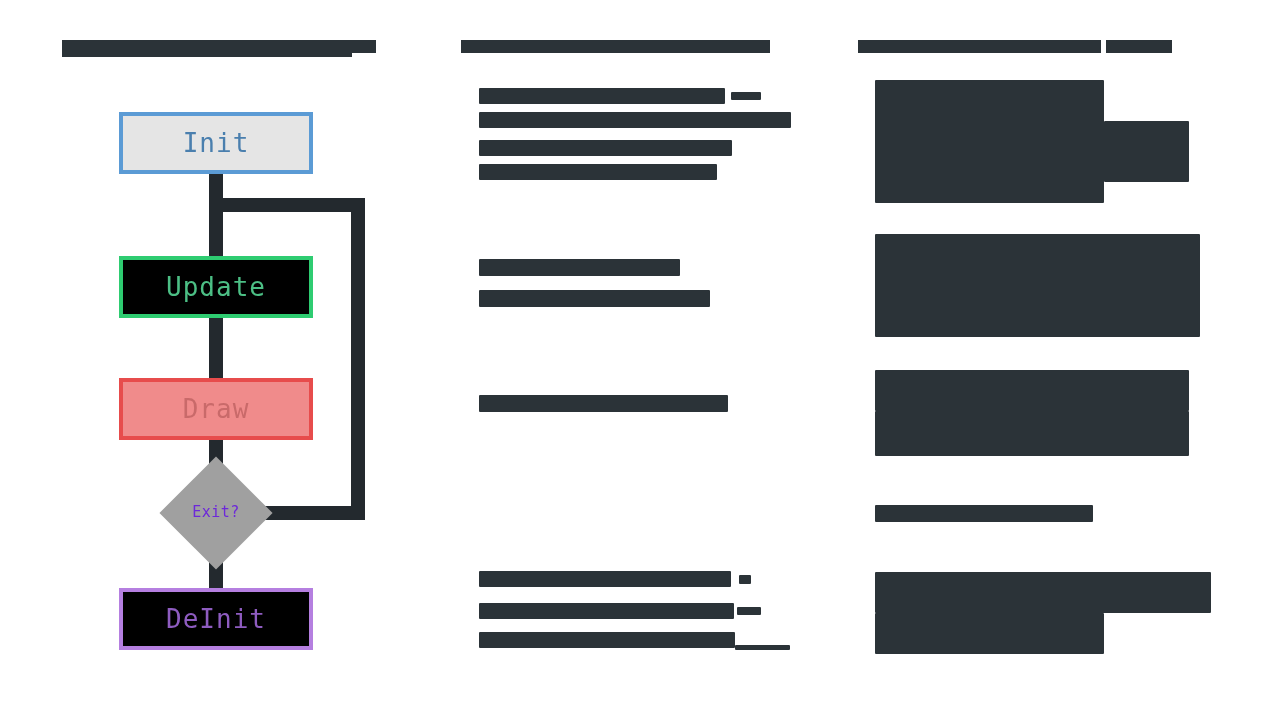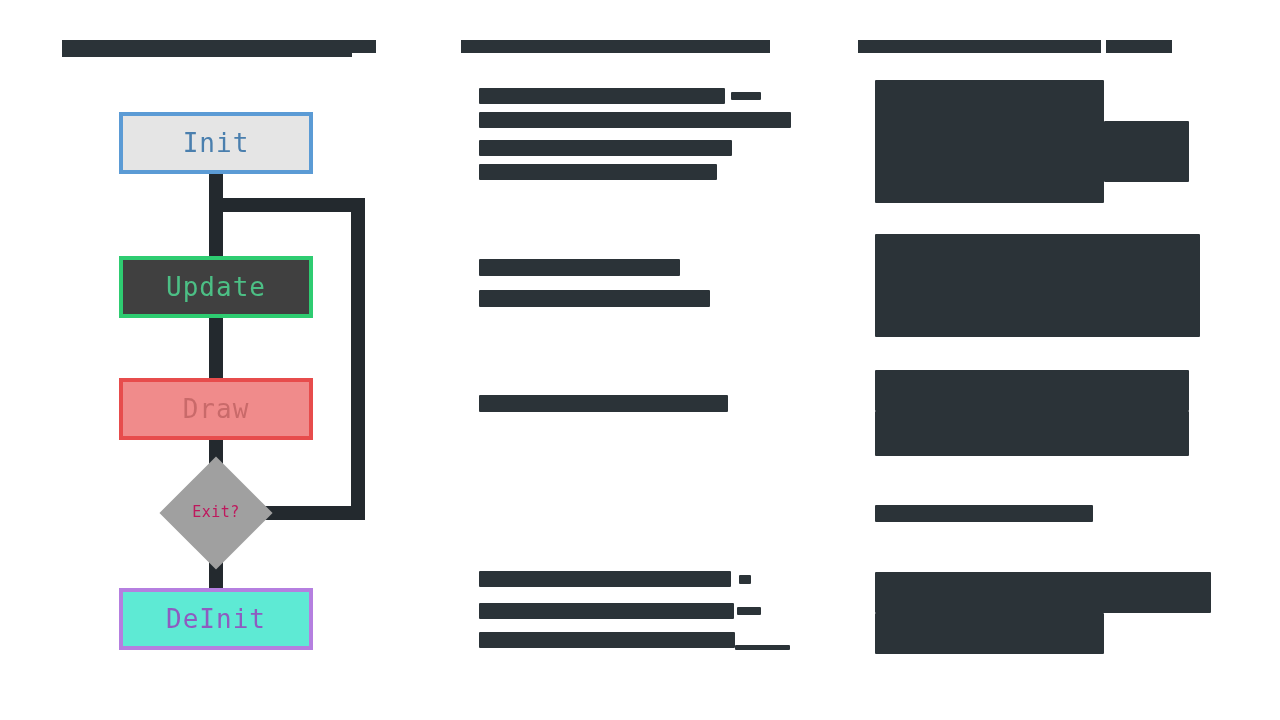--- a/index.html
+++ b/index.html
@@ -64,21 +64,21 @@
     width: 80px;
     height: 80px;
   }
   .decision-label {
     position: absolute;
     width: 160px;
     left: -40px;
     top: 30px;
     text-align: center;
     font-size: 15px;
-    color: #be185d;
+    color: #6d28d9;
     letter-spacing: 0.5px;
   }
 
   
   .text-col {
     position: absolute;
     top: 0;
   }
   .line-row {
     position: absolute;
@@ -109,34 +109,34 @@
   <div class="connector" style="left:209px; top:540px; width:14px; height:55px;"></div>
 
   <div class="connector" style="left:250px; top:506px; width:115px; height:14px;"></div>
   <div class="connector" style="left:351px; top:198px; width:14px; height:322px;"></div>
   <div class="connector" style="left:216px; top:198px; width:149px; height:14px;"></div>
 
   <div class="node" style="left:119px; top:112px; width:194px; height:62px; background:#e5e5e5; border-color:#5b9bd5; color:#4a7fae;">
     <span class="node-label">Init</span>
   </div>
 
-  <div class="node" style="left:119px; top:256px; width:194px; height:62px; background:#404040; border-color:#2ecc71; color:#4cbf85;">
+  <div class="node" style="left:119px; top:256px; width:194px; height:62px; background:#000000; border-color:#2ecc71; color:#4cbf85;">
     <span class="node-label">Update</span>
   </div>
 
   <div class="node" style="left:119px; top:378px; width:194px; height:62px; background:#f08b8b; border-color:#e74c4c; color:#c96a6a;">
     <span class="node-label">Draw</span>
   </div>
 
   <div class="decision-wrap" style="left:176px; top:473px;">
     <div class="decision"></div>
     <div class="decision-label">Exit?</div>
   </div>
 
-  <div class="node" style="left:119px; top:588px; width:194px; height:62px; background:#5eead4; border-color:#b57fe0; color:#8e5cc0;">
+  <div class="node" style="left:119px; top:588px; width:194px; height:62px; background:#000000; border-color:#b57fe0; color:#8e5cc0;">
     <span class="node-label">DeInit</span>
   </div>
 </div>
 
 <div class="text-col" style="left:0; top:0;">
 
   <div>
     <div class="block line-row" style="left:479px; top:88px; width:246px; height:16px;"></div>
     <div class="block line-row" style="left:731px; top:92px; width:30px; height:8px;"></div>
     <div class="block line-row" style="left:479px; top:112px; width:312px; height:16px;"></div>

